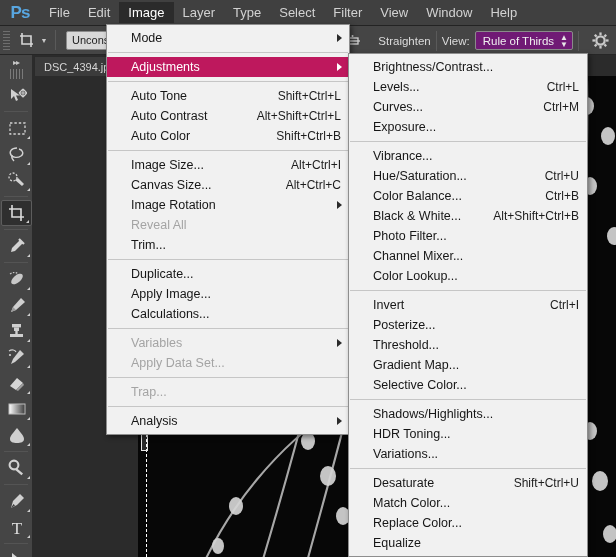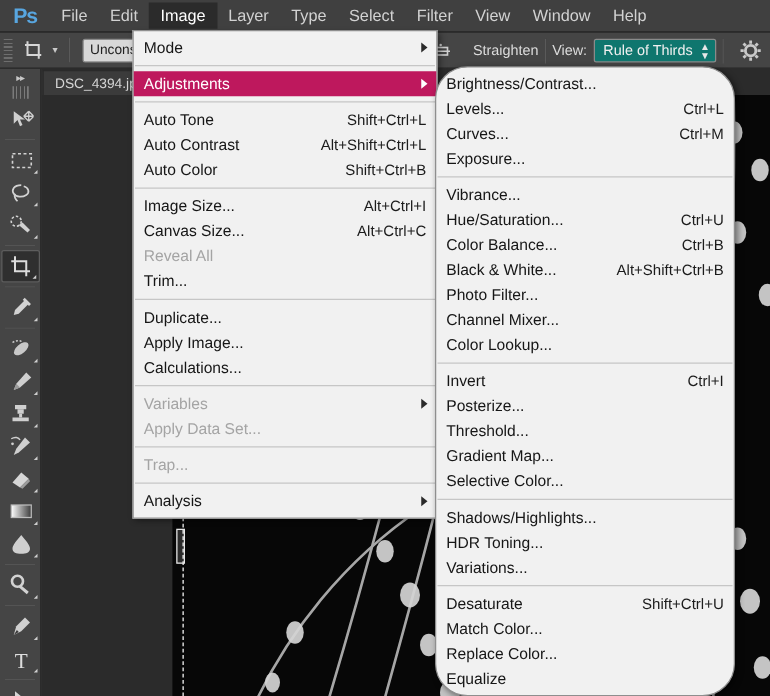--- a/index.html
+++ b/index.html
@@ -50,21 +50,21 @@
   .opt-field{
     height:19px; margin-left:5px; background:#d8d8d8; color:#222;
     border:1px solid #8b8b8b; border-radius:2px; font-size:11px;
     display:flex; align-items:center; padding:0 5px; white-space:nowrap;
     overflow:hidden;
   }
   .opt-sep{ width:1px;height:20px;background:#2f2f2f;margin:0 5px;
             border-right:1px solid #5a5a5a; }
   .opt-label{ font-size:11.5px;color:#dcdcdc;margin-left:14px;white-space:nowrap; }
   .opt-select{
-    height:19px;margin-left:5px;background:#0f766e;color:#f0f0f0;
+    height:19px;margin-left:5px;background:#701a75;color:#f0f0f0;
     border:1px solid #8a8a8a;border-radius:2px;font-size:11.5px;
     display:flex;align-items:center;padding:0 4px 0 7px;white-space:nowrap;
   }
   .opt-select .arrows{ margin-left:6px; font-size:8px; line-height:7px;
     display:flex;flex-direction:column;color:#e8e8e8;}
   #opt-right{ position:absolute; right:4px; top:0; height:29px;
     display:flex; align-items:center; }
 
   
   #toolbar{
@@ -121,24 +121,24 @@
 
   
   .menu{
     position:absolute; background:#f1f1f1;
     border:1px solid #8e8e8e;
     box-shadow:2px 2px 5px rgba(0,0,0,0.45);
     font-size:12.5px; color:#161616; z-index:60;
     padding:3px 0;
   }
   #image-menu{ left:106px; top:24px; width:244px; }
-  #adj-menu{ left:348px; top:53px; width:240px;border-radius:26px; }
+  #adj-menu{ left:348px; top:53px; width:240px; }
   .mi{
     position:relative; height:20px; display:flex; align-items:center;
-    padding:0 8px 0 8px; white-space:nowrap; cursor:default;
+    padding:0 8px 0 24px; white-space:nowrap; cursor:default;
   }
   .mi .lbl{ flex:0 0 auto; }
   .mi .sc{
     margin-left:auto; padding-left:18px; color:#1c1c1c; font-size:12px;
   }
   .mi.hl{ background:#be185d; color:#ffffff; }
   .mi.dis{ color:#a4a4a4; }
   .arrow{
     position:absolute; right:7px; top:50%; margin-top:-4px;
     width:0;height:0;border-top:4px solid transparent;
@@ -459,20 +459,24 @@
     </div>
     <div class="msep"></div>
     <div class="mi">
       <span class="lbl">Image Size...</span>
       <span class="sc">Alt+Ctrl+I</span>
     </div>
     <div class="mi">
       <span class="lbl">Canvas Size...</span>
       <span class="sc">Alt+Ctrl+C</span>
     </div>
+    <div class="mi">
+      <span class="lbl">Image Rotation</span>
+      <span class="arrow"></span>
+    </div>
     <div class="mi dis">
       <span class="lbl">Reveal All</span>
     </div>
     <div class="mi">
       <span class="lbl">Trim...</span>
     </div>
     <div class="msep"></div>
     <div class="mi">
       <span class="lbl">Duplicate...</span>
     </div>

